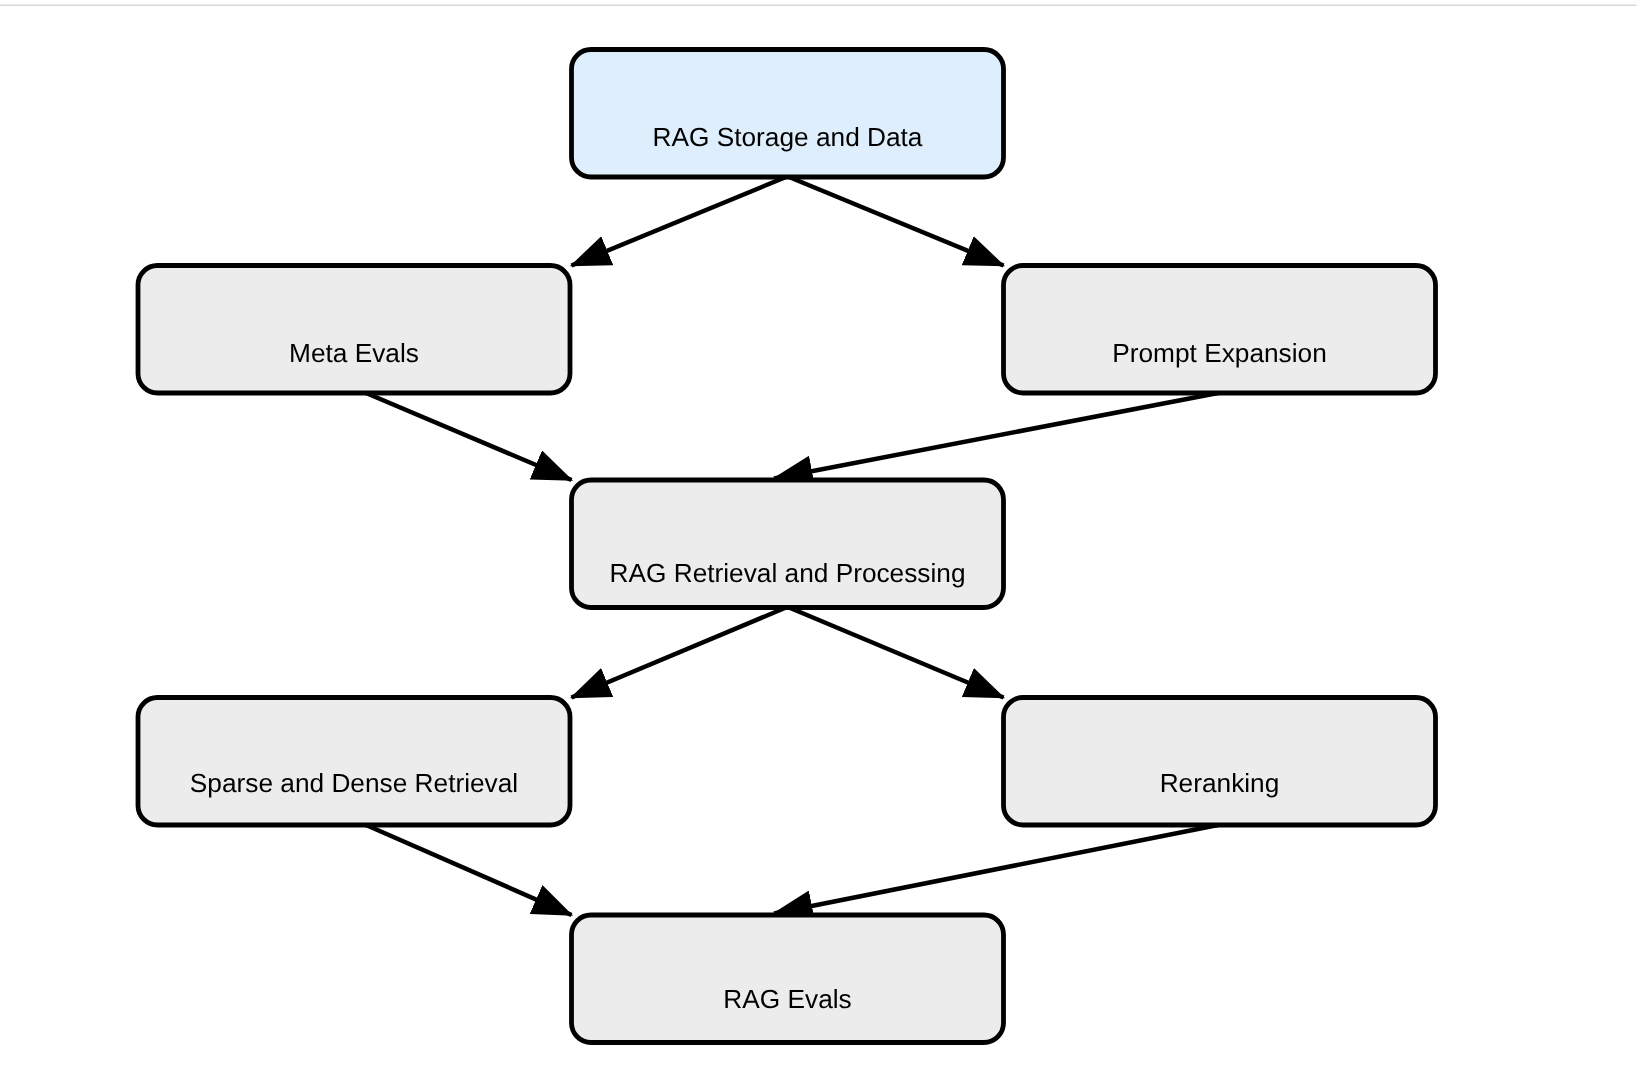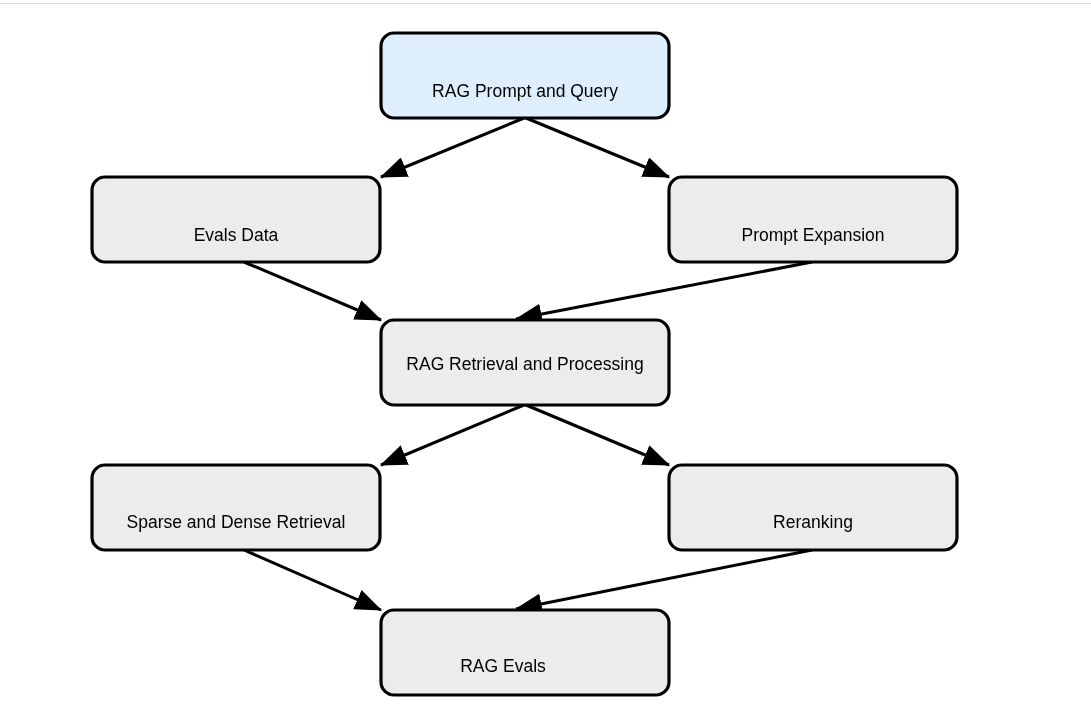--- a/index.html
+++ b/index.html
@@ -72,22 +72,22 @@
         <rect x="92" y="177" width="288" height="85" rx="13" ry="13" fill="#ececec" stroke="#000000" stroke-width="3.2"></rect>
         <rect x="669" y="177" width="288" height="85" rx="13" ry="13" fill="#ececec" stroke="#000000" stroke-width="3.2"></rect>
         <rect x="381" y="320" width="288" height="85" rx="13" ry="13" fill="#ececec" stroke="#000000" stroke-width="3.2"></rect>
         <rect x="92" y="465" width="288" height="85" rx="13" ry="13" fill="#ececec" stroke="#000000" stroke-width="3.2"></rect>
         <rect x="669" y="465" width="288" height="85" rx="13" ry="13" fill="#ececec" stroke="#000000" stroke-width="3.2"></rect>
         <rect x="381" y="610" width="288" height="85" rx="13" ry="13" fill="#ececec" stroke="#000000" stroke-width="3.2"></rect>
       </g>
   </svg>
 
   <div id="label-layer">
-      <div class="node-label" style="left: 525px; top: 83px; width: auto; text-align: left; transform: translateX(-50%);">RAG Prompt and Query</div>
-      <div class="node-label" style="left: 236px; top: 227px; width: auto; text-align: left; transform: translateX(-50%);">Evals Data</div>
+      <div class="node-label" style="left: 525px; top: 83px; width: auto; text-align: left; transform: translateX(-50%);">RAG Storage and Data</div>
+      <div class="node-label" style="left: 236px; top: 227px; width: auto; text-align: left; transform: translateX(-50%);">Meta Evals</div>
       <div class="node-label" style="left: 813px; top: 227px; width: auto; text-align: center; transform: translateX(-50%);">Prompt Expansion</div>
-      <div class="node-label" style="left: 525px; top: 356px; width: auto; text-align: left; transform: translateX(-50%);">RAG Retrieval and Processing</div>
+      <div class="node-label" style="left: 525px; top: 374px; width: auto; text-align: left; transform: translateX(-50%);">RAG Retrieval and Processing</div>
       <div class="node-label" style="left: 236px; top: 514px; width: auto; text-align: left; transform: translateX(-50%);">Sparse and Dense Retrieval</div>
       <div class="node-label" style="left: 813px; top: 514px; width: auto; text-align: center; transform: translateX(-50%);">Reranking</div>
-      <div class="node-label" style="left: 503px; top: 658px; width: auto; text-align: left; transform: translateX(-50%);">RAG Evals</div>
+      <div class="node-label" style="left: 525px; top: 658px; width: auto; text-align: left; transform: translateX(-50%);">RAG Evals</div>
     </div>
 
 </div>
 
 </body></html>

